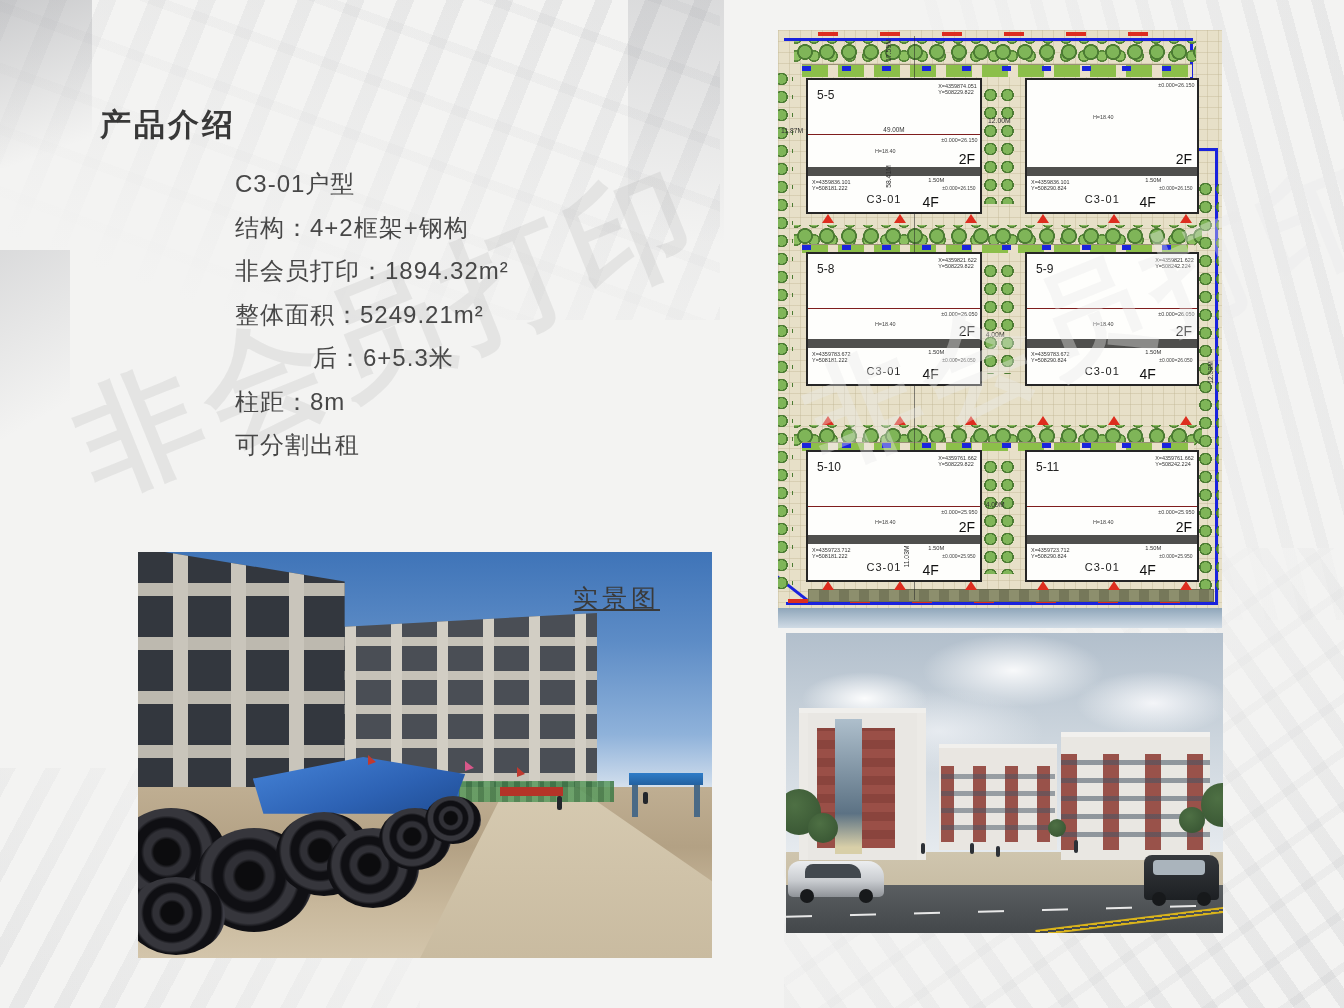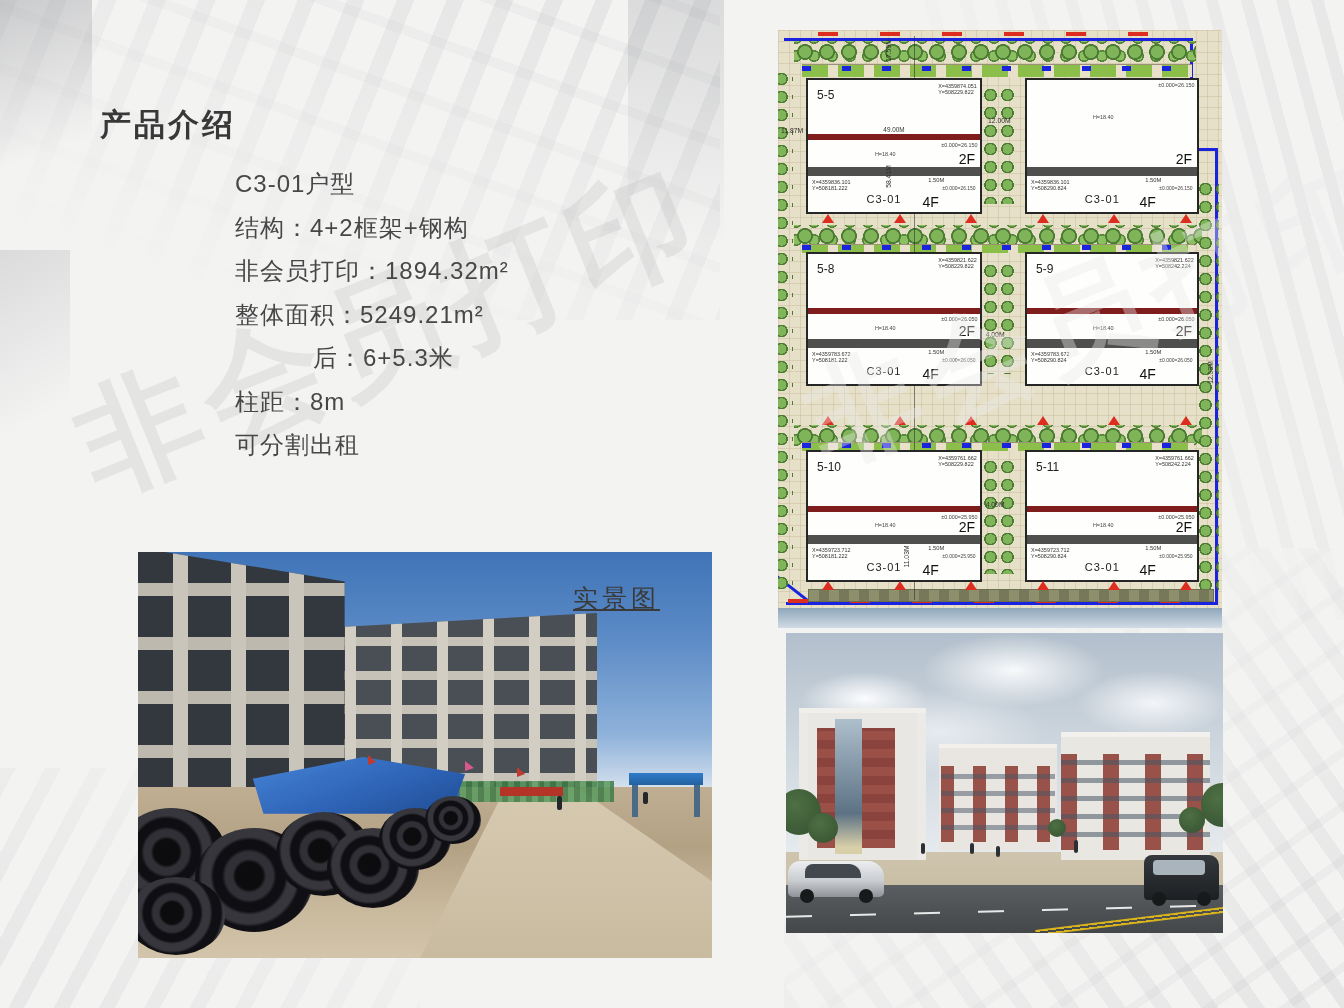--- a/index.html
+++ b/index.html
@@ -80,21 +80,21 @@
     background-size:11px 11px;font-family:"Liberation Sans","DejaVu Sans",sans-serif;}
   .siteplan .abs{position:absolute;}
   .th{background-image:radial-gradient(circle,#7fb558 0 38%,#4c7c33 40% 50%,rgba(0,0,0,0) 52%),
        radial-gradient(circle,#8cbf60 0 34%,#558538 36% 46%,rgba(0,0,0,0) 48%);
       background-size:22px 22px,18px 18px;background-position:0 0,11px 6px;}
   .tv{background-image:radial-gradient(circle,#7fb558 0 38%,#4c7c33 40% 50%,rgba(0,0,0,0) 52%);
       background-size:17px 18px;}
   .ps{background:repeating-linear-gradient(90deg,#8cbf4a 0 26px,#e9e0c9 26px 36px);border-top:1px solid #9a9176;}
   .bm{background-image:repeating-linear-gradient(90deg,#1a23dd 0 9px,rgba(0,0,0,0) 9px 40px);}
   .plot{position:absolute;background:#fefefc;border:2px solid #262626;display:flex;flex-direction:column;z-index:3;}
-  .plot-upper{position:relative;flex:0 0 54px;border-bottom:6px solid #7f1d1d;}
+  .plot-upper{position:relative;flex:0 0 54px;border-bottom:1px solid #7f1d1d;}
   .plot-id{position:absolute;left:9px;top:8px;font-size:12px;color:#222;}
   .plot-coord{font-size:8px;line-height:1.15;color:#333;white-space:pre-line;}
   .plot-coord.ne{position:absolute;right:3px;top:3px;transform:scale(.68);transform-origin:top right;}
   .plot-coord.sw{position:absolute;left:4px;top:3px;transform:scale(.68);transform-origin:top left;}
   .plot-dim{position:absolute;left:0;right:0;bottom:0;text-align:center;font-size:8px;transform:scale(.8);color:#333;}
   .plot-mid{position:relative;flex:1;}
   .plot-h{position:absolute;left:36%;top:38%;font-size:8px;transform:scale(.68);color:#444;}
   .plot-level{position:absolute;right:2px;top:2px;font-size:8px;transform:scale(.68);transform-origin:top right;color:#444;}
   .plot-2f{position:absolute;right:5px;bottom:0;font-size:14px;color:#111;}
   .plot-band{flex:0 0 9px;background:#4f4f4d;}

